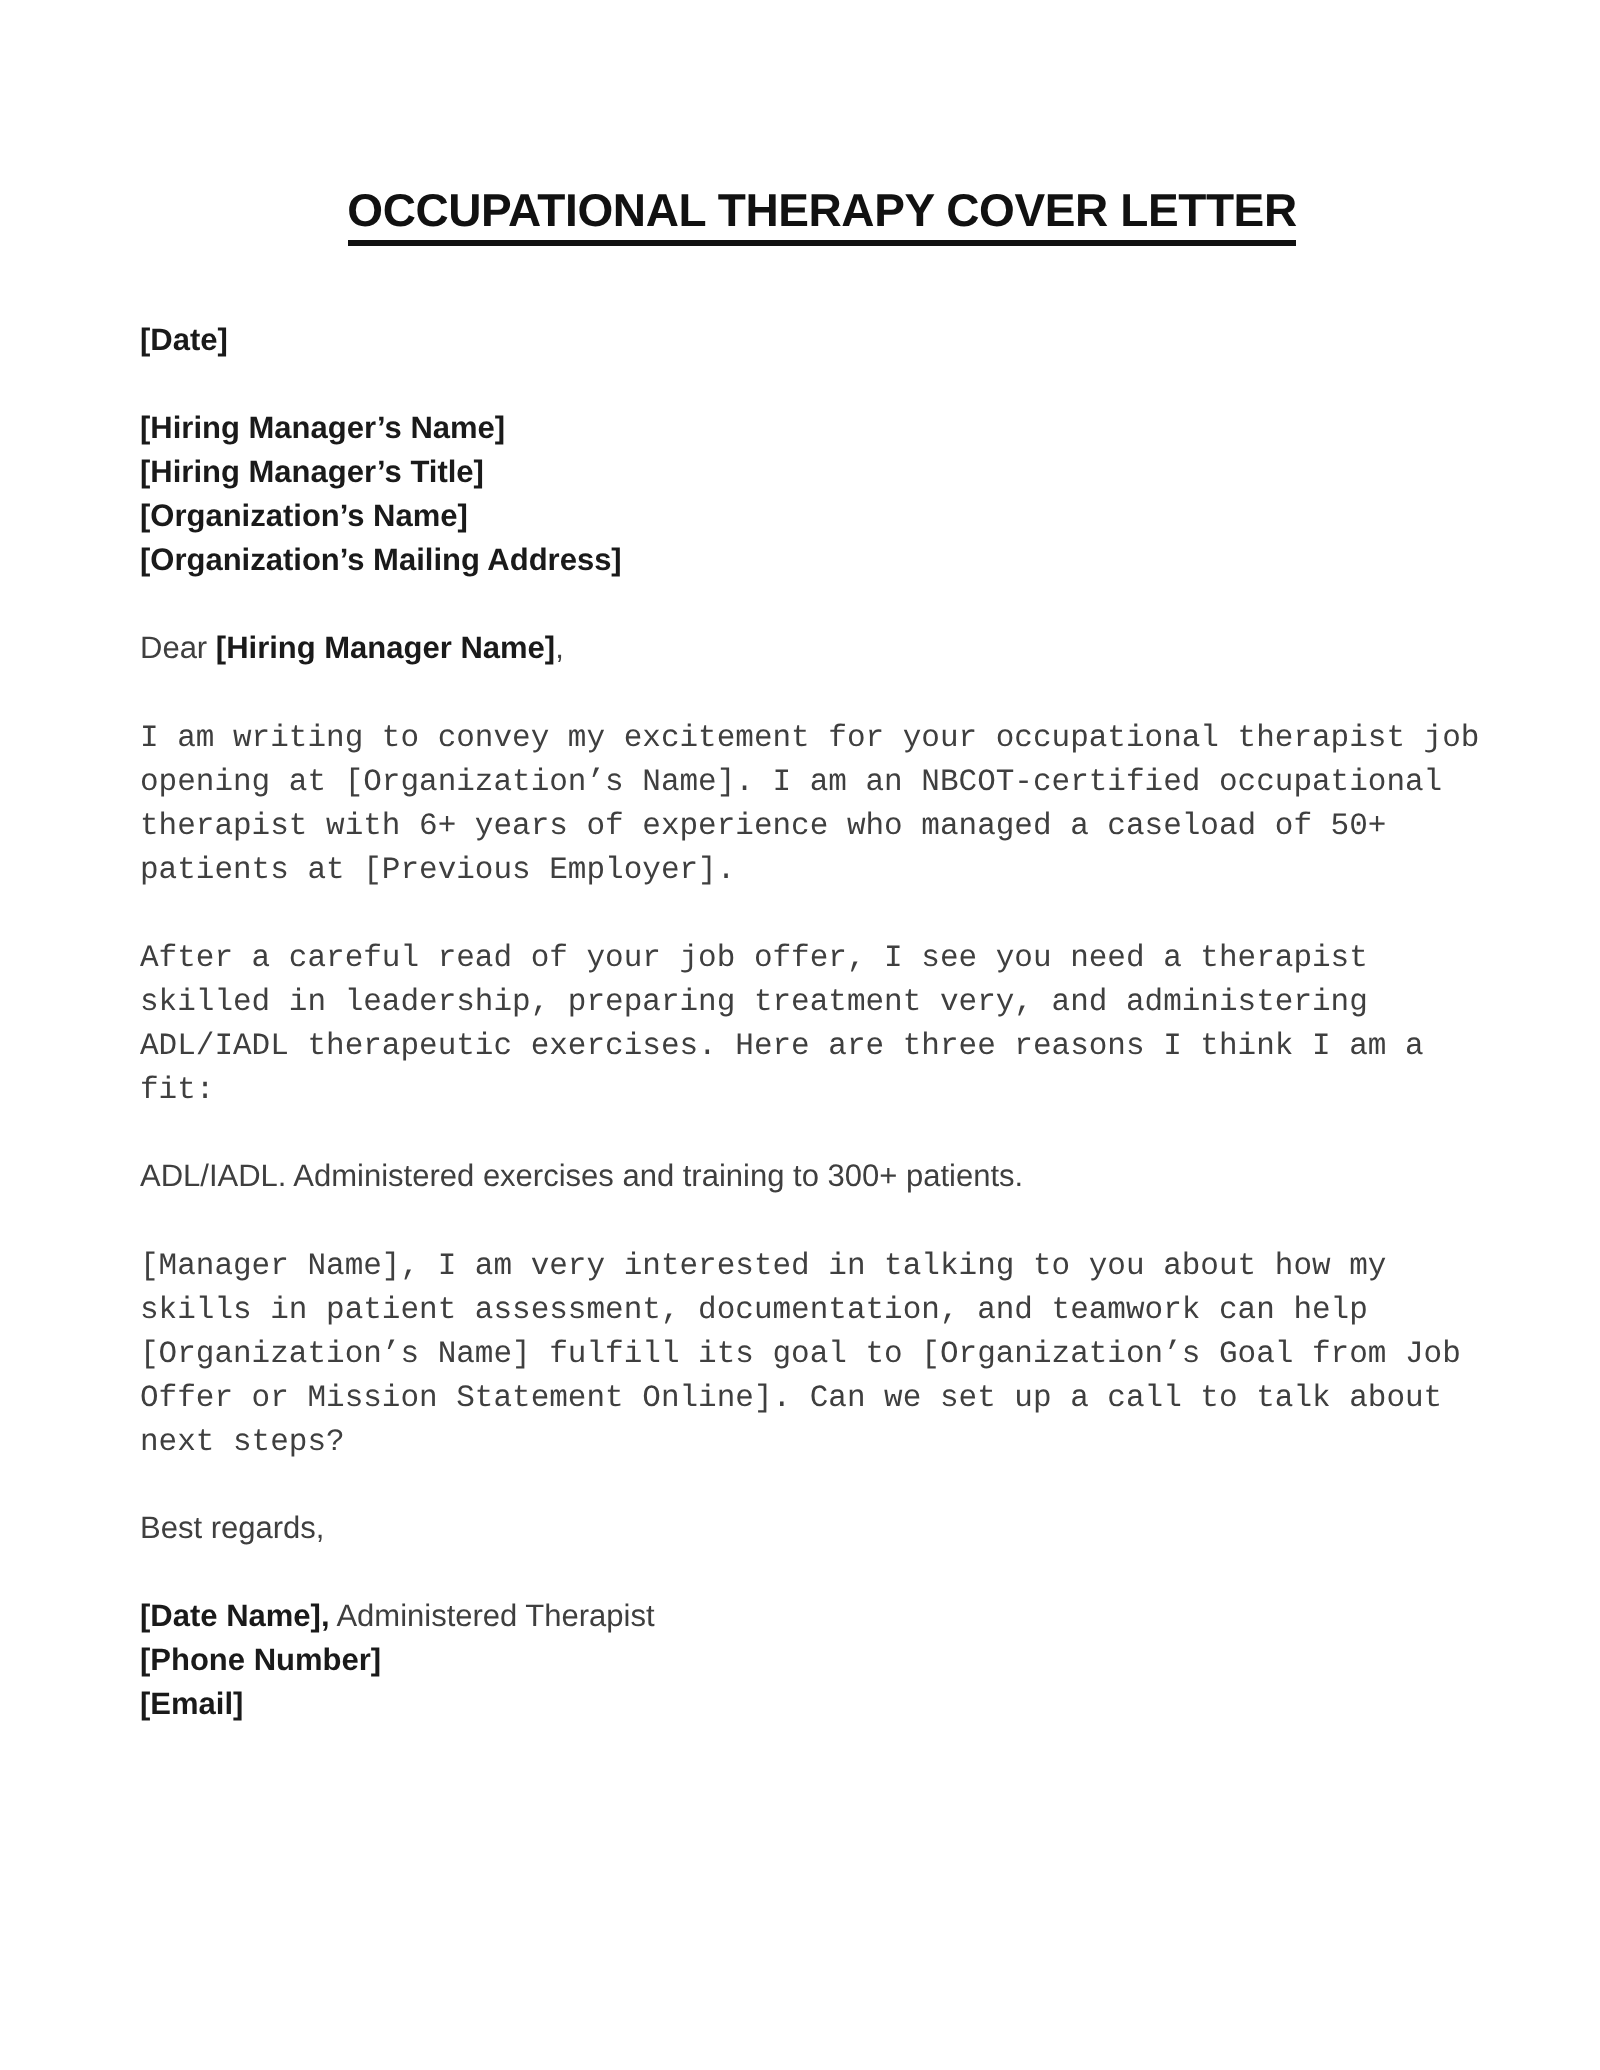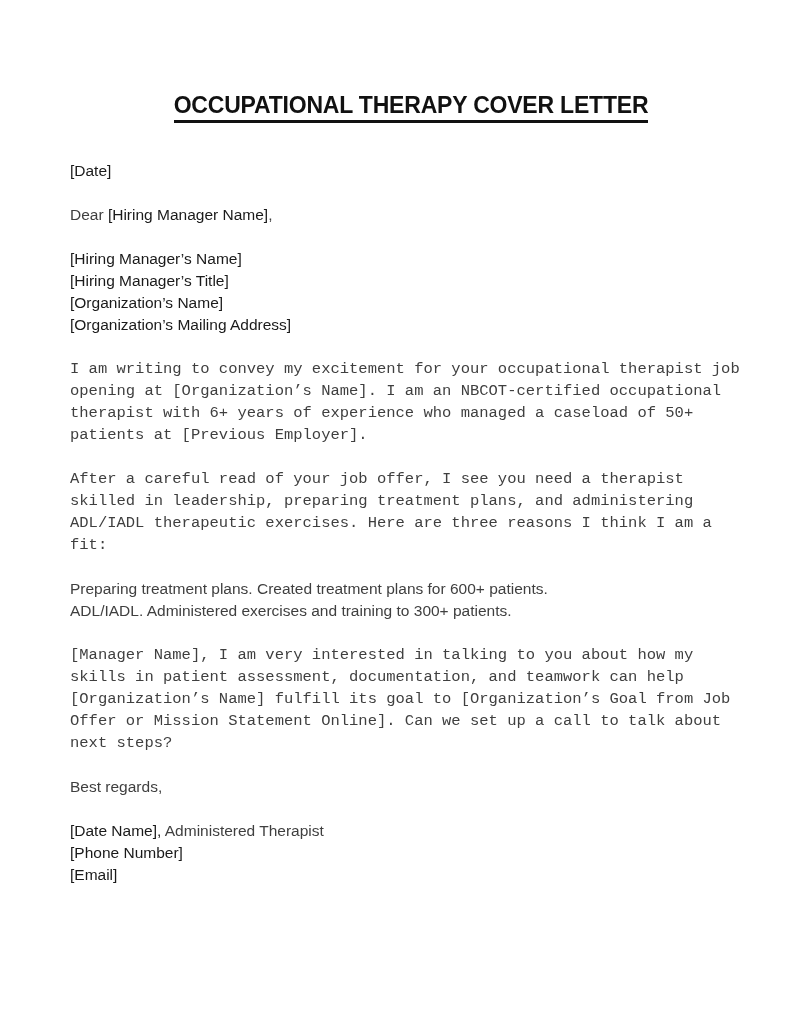--- a/index.html
+++ b/index.html
@@ -32,50 +32,49 @@
     letter-spacing: -0.2px;
     color: var(--title-text, #111111);
     margin-bottom: 40px;
   }
   .title-text {
     border-bottom: 3px solid var(--title-text, #111111);
     padding-bottom: 2px;
   }
   .block { margin-bottom: 22px; }
   .bold {
-    font-weight: 400;
+    font-weight: 700;
     color: var(--bold-text, #1a1a1a);
   }
   .line { display: block; }
   p { margin: 0 0 22px 0; font-family: Liberation Mono, monospace; }
 </style>
 </head>
 <body>
 
 <div class="page">
 
   <h1 class="title"><span class="title-text">OCCUPATIONAL THERAPY COVER LETTER</span></h1>
 
   <div class="block bold">[Date]</div>
 
-  <div class="block"><span>Dear </span><span class="bold">[Hiring Manager Name]</span><span>,</span></div>
-
   <div class="block">
     <span class="line bold">[Hiring Manager’s Name]</span>
     <span class="line bold">[Hiring Manager’s Title]</span>
     <span class="line bold">[Organization’s Name]</span>
     <span class="line bold">[Organization’s Mailing Address]</span>
   </div>
 
+  <div class="block"><span>Dear </span><span class="bold">[Hiring Manager Name]</span><span>,</span></div>
+
   <p>I am writing to convey my excitement for your occupational therapist job opening at [Organization’s Name]. I am an NBCOT-certified occupational therapist with 6+ years of experience who managed a caseload of 50+ patients at [Previous Employer].</p>
 
-  <p>After a careful read of your job offer, I see you need a therapist skilled in leadership, preparing treatment plans, and administering ADL/IADL therapeutic exercises. Here are three reasons I think I am a fit:</p>
+  <p>After a careful read of your job offer, I see you need a therapist skilled in leadership, preparing treatment very, and administering ADL/IADL therapeutic exercises. Here are three reasons I think I am a fit:</p>
 
   <div class="block">
-    <span class="line">Preparing treatment plans. Created treatment plans for 600+ patients.</span>
     <span class="line">ADL/IADL. Administered exercises and training to 300+ patients.</span>
   </div>
 
   <p>[Manager Name], I am very interested in talking to you about how my skills in patient assessment, documentation, and teamwork can help [Organization’s Name] fulfill its goal to [Organization’s Goal from Job Offer or Mission Statement Online]. Can we set up a call to talk about next steps?</p>
 
   <div class="block">Best regards,</div>
 
   <div class="block">
     <span class="line"><span class="bold">[Date Name],</span><span> Administered Therapist</span></span>
     <span class="line bold">[Phone Number]</span>

